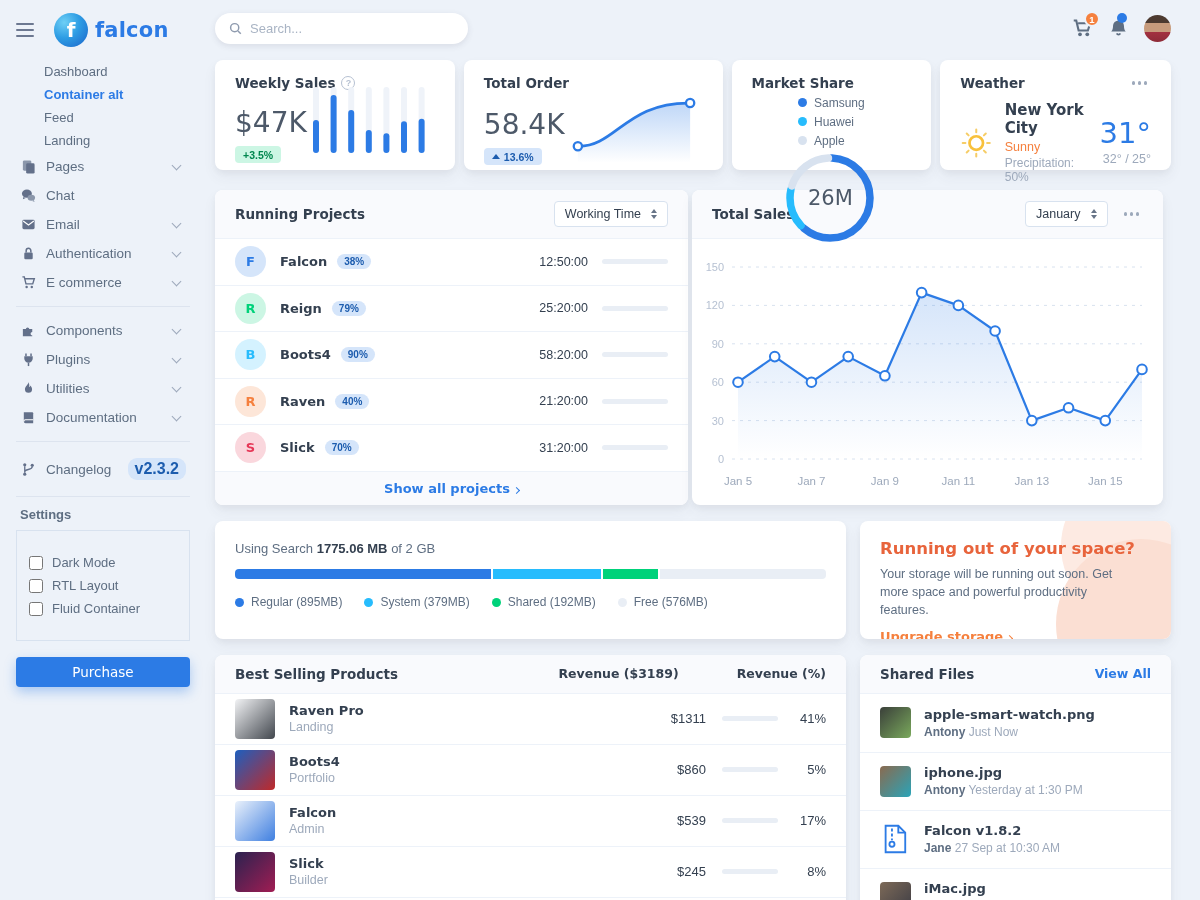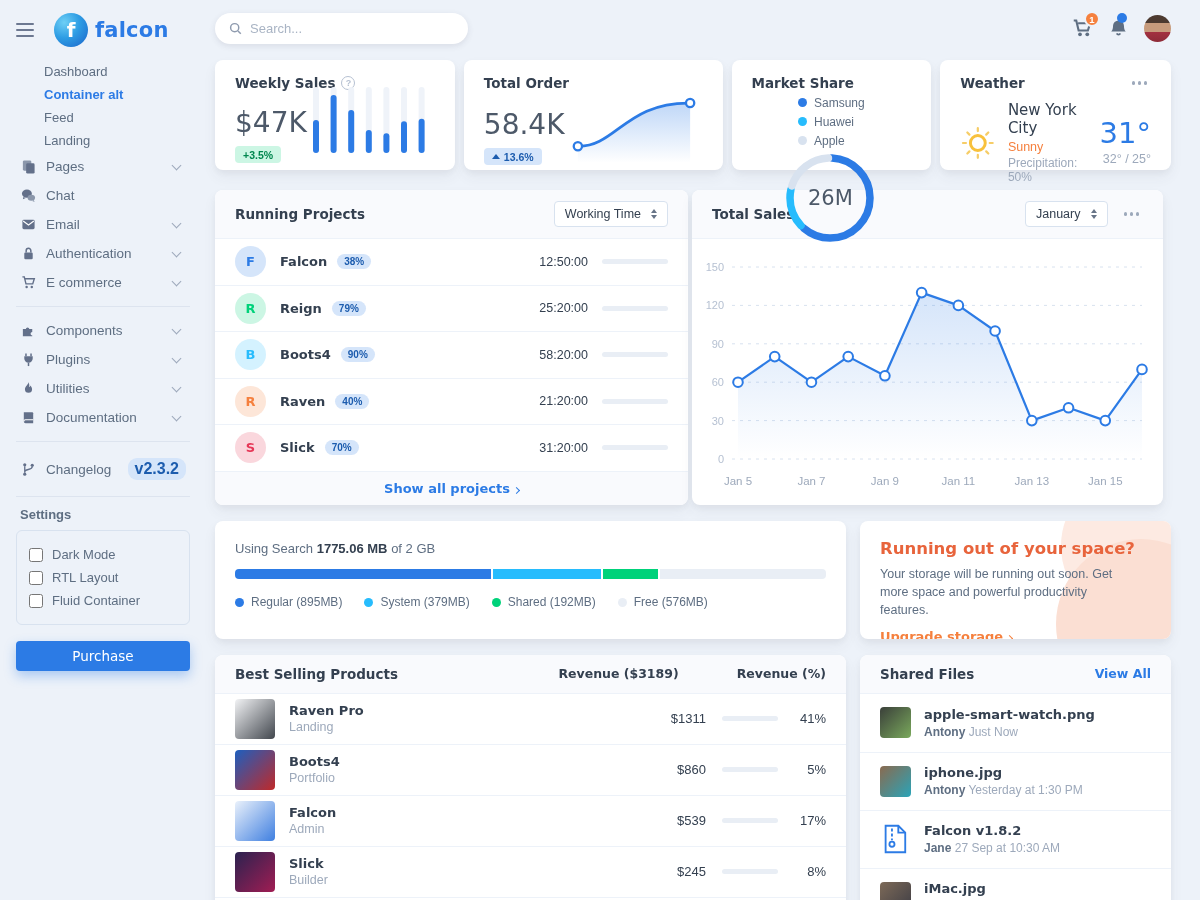--- a/index.html
+++ b/index.html
@@ -18,21 +18,21 @@
   .nav-item { display: flex; align-items: center; gap: 10px; padding: 7px 4px; cursor: pointer; color: #5e6e82; font-size: 13.5px; }
   .nav-item .icon { width: 16px; display: flex; justify-content: center; }
   .nav-item .lbl { flex: 1; }
   .chev { width: 7px; height: 7px; border-right: 1.6px solid #9da9bb; border-bottom: 1.6px solid #9da9bb; transform: rotate(45deg); margin-right: 6px; margin-top: -3px; }
   .chev.up { transform: rotate(-135deg); margin-top: 3px; }
   .nav-child { display: block; padding: 4px 4px 4px 28px; font-size: 13px; color: #5e6e82; text-decoration: none; }
   .nav-child.active { color: #2c7be5; font-weight: 600; }
   .sb-divider { border: 0; border-top: 1px solid #dde4ef; margin: 9px 0; }
   .badge-soft { background: #d5e5fa; color: #1c5cae; font-size: 16px; font-weight: 700; padding: 2px 7px; border-radius: 9px; }
   .settings-heading { font-weight: 700; color: #5e6e82; font-size: 13px; margin: 10px 4px 8px; }
-  .settings-box { border: 1px solid #d8e2ef; border-radius: 6px; padding: 12px 12px; background: #fff0; }
+  .settings-box { border: 1px solid #d8e2ef; border-radius: 0; padding: 20px 12px; background: #fff0; }
   .chk-row { display: flex; align-items: center; gap: 9px; padding: 4px 0; cursor: pointer; }
   .chk-row input { width: 14px; height: 14px; accent-color: #2c7be5; }
   .purchase-btn { display: block; width: 100%; margin-top: 16px; background: #2c7be5; color: #fff; border: none; border-radius: 4px; padding: 7px 0; font-size: 13.5px; cursor: pointer; box-shadow: 0 5px 12px rgba(44,123,229,.35); font-family: "DejaVu Sans", sans-serif; }
 
   
   .main { flex: 1; padding: 0 29px 0 15px; }
   .topbar { height: 56px; display: flex; align-items: center; justify-content: space-between; }
   .search-pill { display: flex; align-items: center; gap: 8px; width: 253px; height: 31px; background: #fff; border-radius: 16px; padding: 0 14px; box-shadow: 0 2px 6px rgba(65,69,88,.12); }
   .search-pill input { border: none; outline: none; flex: 1; font-size: 13px; color: #344050; background: transparent; font-family: "Liberation Sans", sans-serif; }
   .search-pill input::placeholder { color: #a9b4c4; }
@@ -60,21 +60,21 @@
 
   .ws-flex { display: flex; justify-content: space-between; align-items: flex-end; height: 72px; }
   .to-flex { display: flex; justify-content: space-between; align-items: flex-end; height: 74px; }
   .ms-flex { display: flex; justify-content: space-between; align-items: center; margin-top: 2px; flex-direction: column; }
   .legend-item { display: flex; align-items: center; gap: 7px; font-size: 12px; color: #5e6e82; padding: 2.5px 0; }
   .legend-dot { width: 9px; height: 9px; border-radius: 50%; }
   .donut-wrap { position: relative; width: 96px; height: 96px; margin-right: 2px; }
   .donut-center { position: absolute; inset: 0; display: flex; align-items: center; justify-content: center; font-size: 21px; color: #4d5969; font-family: "DejaVu Sans", sans-serif; }
 
   .weather-body { display: flex; align-items: center; gap: 12px; margin-top: 10px; }
-  .weather-city { font-size: 15px; font-weight: 400; color: #344050; font-family: "DejaVu Sans", sans-serif; }
+  .weather-city { font-size: 15px; font-weight: 700; color: #344050; font-family: "DejaVu Sans", sans-serif; }
   .weather-cond { color: #f5803e; font-size: 12.5px; margin-top: 3px; }
   .weather-precip { color: #9da9bb; font-size: 12px; margin-top: 2px; }
   .weather-right { margin-left: auto; text-align: right; }
   .weather-temp { font-size: 29px; color: #2c7be5; font-family: "DejaVu Sans", sans-serif; line-height: 1; }
   .weather-range { color: #9da9bb; font-size: 12.5px; margin-top: 4px; }
 
   .row2 { margin-top: 20px; display: grid; grid-template-columns: 473px 471px; gap: 4px; }
   .select-pill { display: flex; align-items: center; gap: 10px; border: 1px solid #d8e2ef; border-radius: 4px; background: #fff; padding: 5px 10px; font-size: 12.5px; color: #344050; cursor: pointer; }
   .updown { display: flex; flex-direction: column; gap: 2px; }
   .updown i { width: 0; height: 0; border-left: 3.5px solid transparent; border-right: 3.5px solid transparent; }

